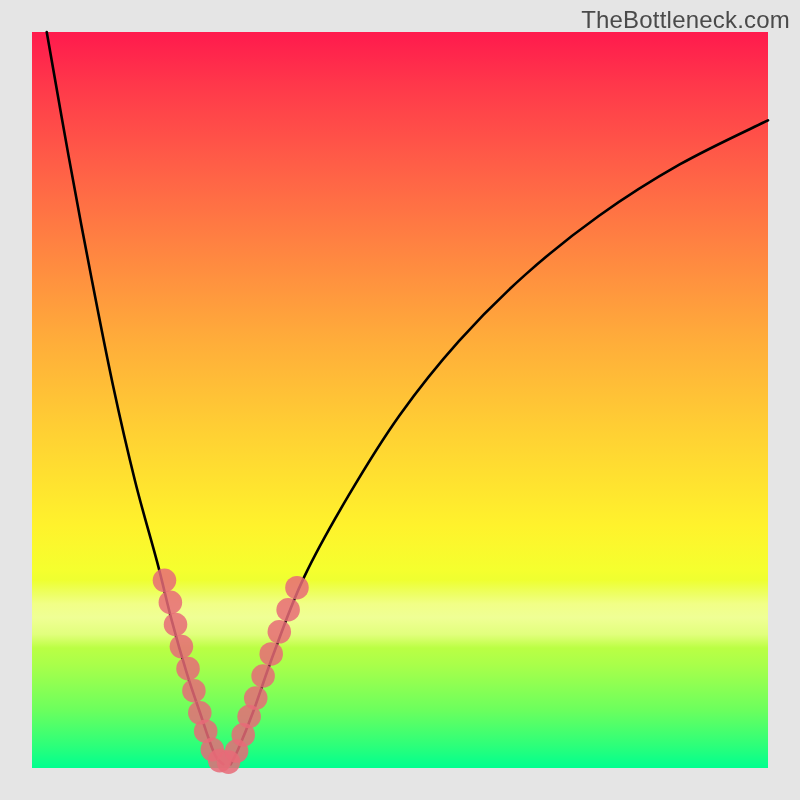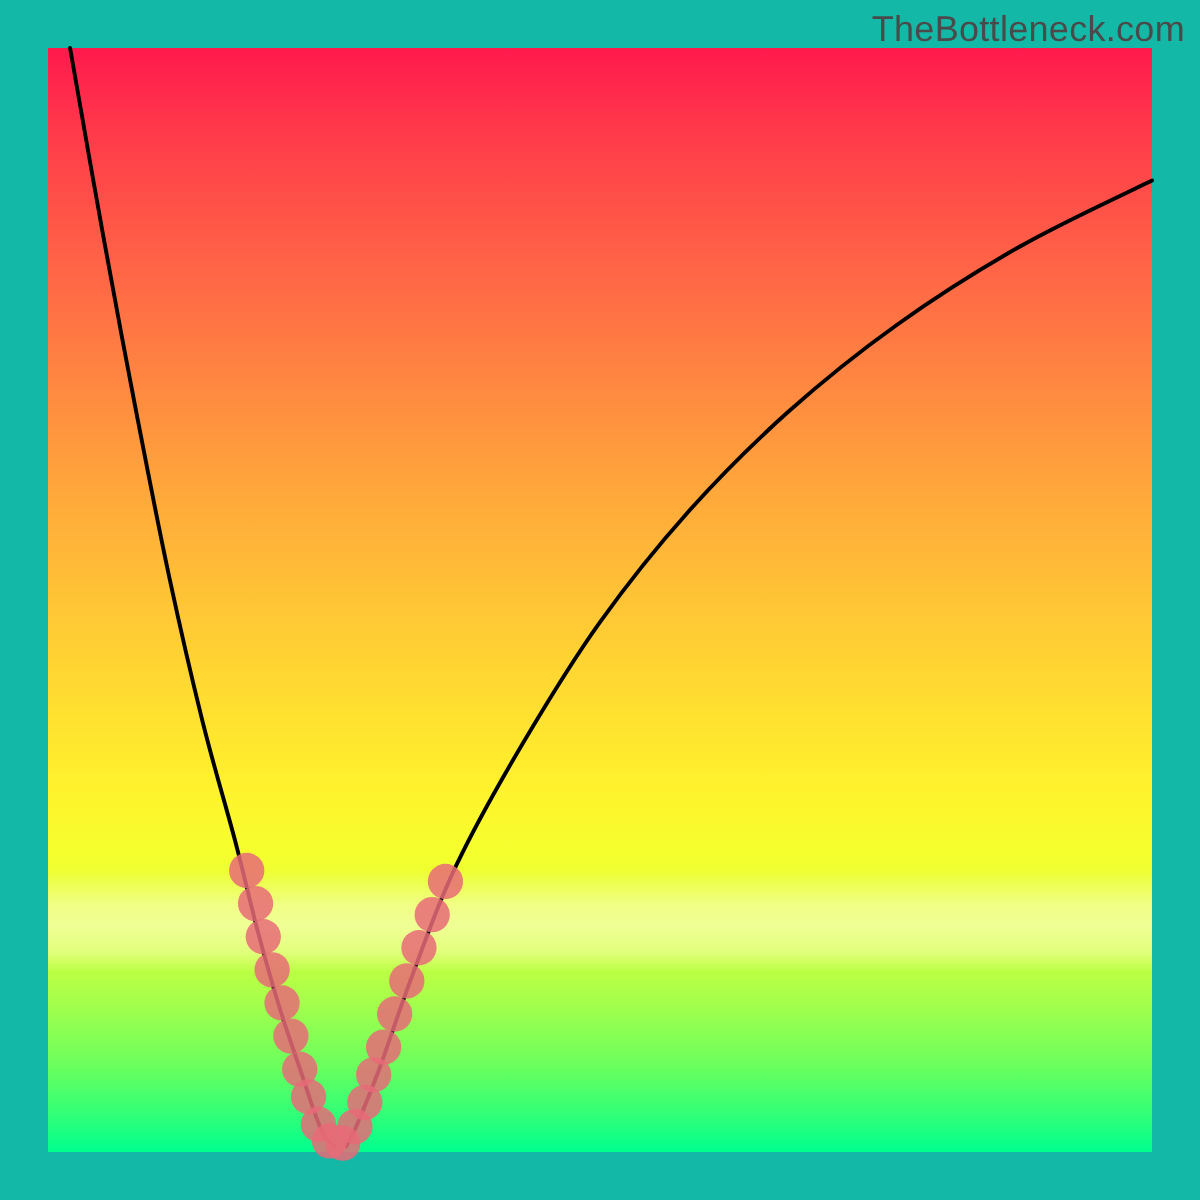--- a/index.html
+++ b/index.html
@@ -10,21 +10,21 @@
     overflow: hidden;
     background: #000;
     font-family: Arial, Helvetica, sans-serif;
   }
   .frame {
     position: absolute;
     left: 0;
     top: 0;
     width: 800px;
     height: 800px;
-    background: #14b8a6;
+    background: #e5e5e5;
   }
   .plot-area {
     position: absolute;
     left: 32px;
     top: 32px;
     width: 736px;
     height: 736px;
     
     background: linear-gradient(
       to bottom,

